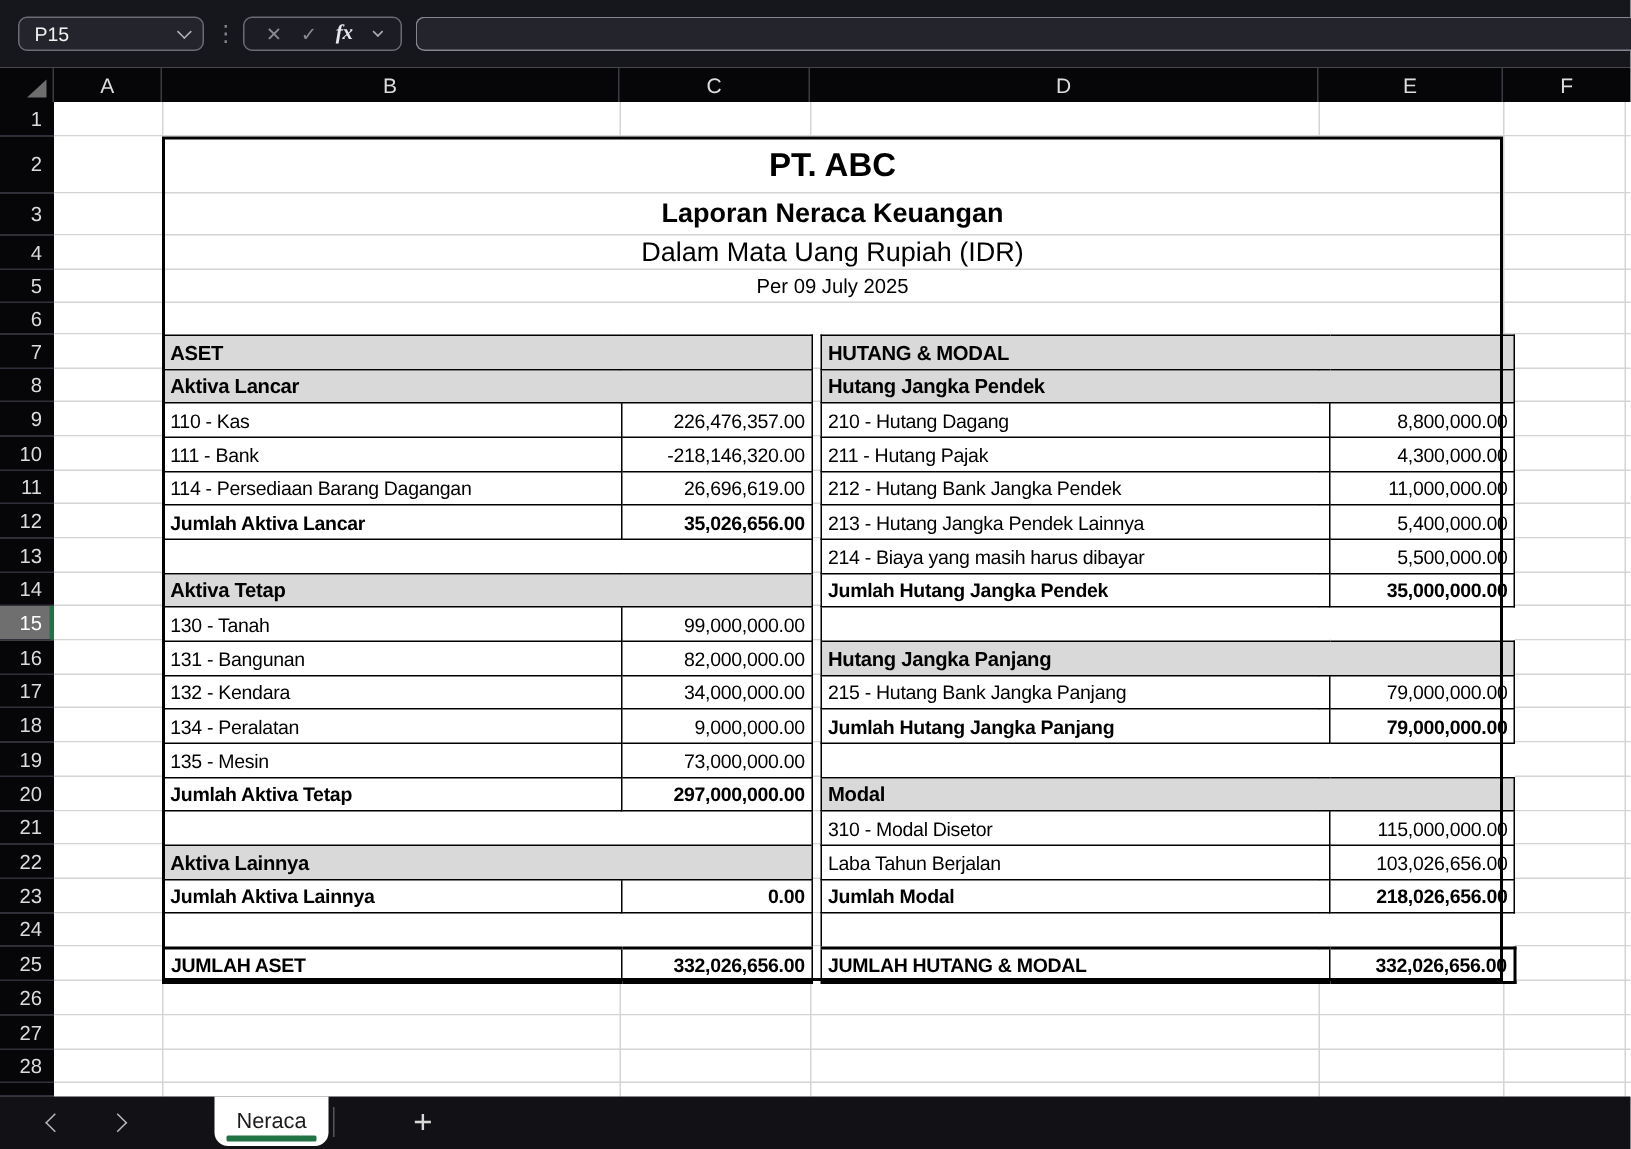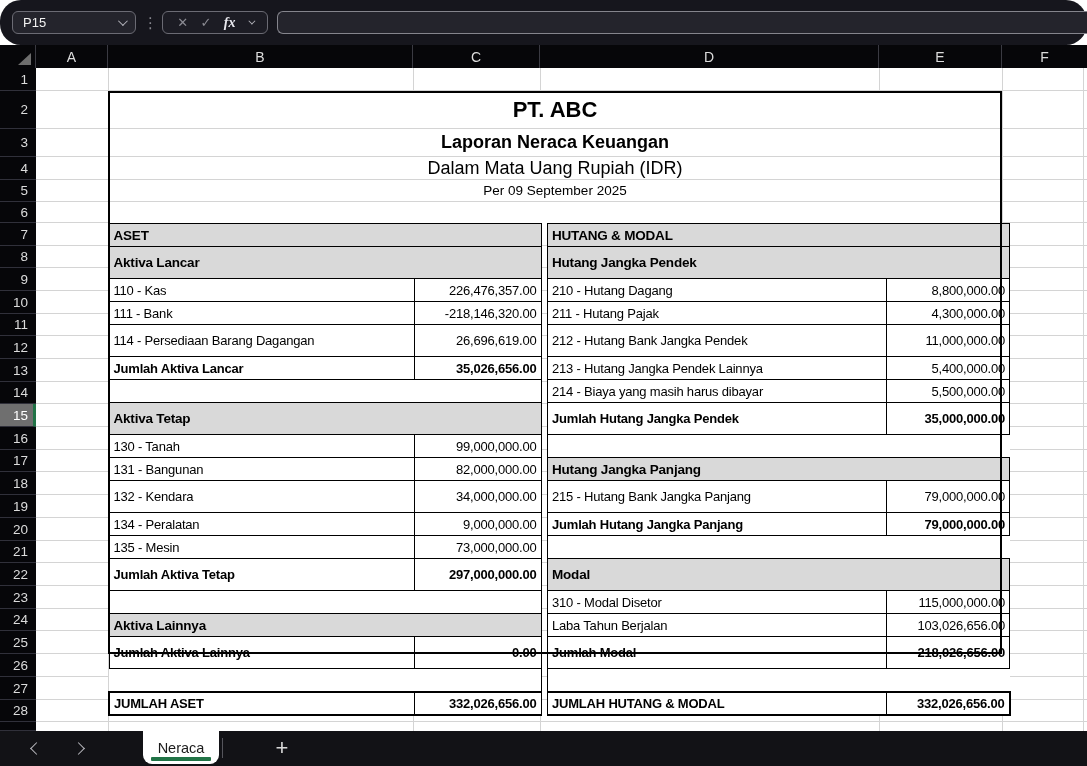--- a/index.html
+++ b/index.html
@@ -1,21 +1,21 @@
 <!DOCTYPE html>
 <html><head>
 <meta charset="utf-8">
 <style>
   * { box-sizing: border-box; margin: 0; padding: 0; }
   html,body { width:1087px; height:766px; overflow:hidden; background:#fff;
     font-family:"Liberation Sans","DejaVu Sans",sans-serif; }
 
   
   .topbar { position:absolute; left:0; top:0; width:1087px; height:45px;
-    background:#16161d; z-index:9; display:flex; align-items:center;border-radius:21px; }
+    background:#16161d; z-index:9; display:flex; align-items:center; }
   .namebox { position:absolute; left:12px; top:11px; width:124px; height:23px;
     background:#24242c; border:1px solid #6b6b74; border-radius:6px;
     display:flex; align-items:center; justify-content:space-between;
     padding:0 10px; color:#f2f2f2; font-size:13px; }
   .dots { position:absolute; left:143px; top:10px; width:12px; height:26px;
     color:#86868e; font-size:15px; line-height:26px; text-align:center; }
   .fxgroup { position:absolute; left:162px; top:11px; width:106px; height:23px;
     background:#1c1c24; border:1px solid #6b6b74; border-radius:6px;
     display:flex; align-items:center; justify-content:space-around; padding:0 8px; }
   .fxbtn { color:#8b8b93; font-size:13px; line-height:1; cursor:default; }
@@ -68,21 +68,21 @@
   .t1 { height:38px; font-size:22px; font-weight:bold; }
   .t2 { height:28px; font-size:18px; font-weight:bold; }
   .t3 { height:23px; font-size:18px; }
   .t4 { height:22px; font-size:13.5px; }
   .t5 { height:21px; border-bottom:none; }
 
   table.rpt { position:absolute; top:223px; border-collapse:collapse;
     table-layout:fixed; z-index:3; font-size:13px; color:#000; letter-spacing:-0.2px; }
   table.rpt td { height:23px; padding:0 4px; white-space:nowrap; overflow:hidden;
     background:#fff; vertical-align:middle; }
-  table.rpt tr.h22 td { height:32px; }
+  table.rpt tr.h22 td { height:22px; }
   #tblL { left:108px; width:432px; }
   #tblR { left:547px; width:462px;padding-left:45px; }
   td.val { text-align:right; }
   tr.item td, tr.total td { border:1px solid #000; }
   tr.total td { font-weight:bold; }
   tr.section td { border:1px solid #000; background:#d9d9d9; font-weight:bold;
     font-size:13.5px; }
   tr.empty td { border:none; }
   #tblL td:last-child { border-right:1px solid #000; }
   #tblR td:first-child { border-left:1px solid #000; }
@@ -262,21 +262,21 @@
 <div class="vline" style="left:413px"></div>
 <div class="vline" style="left:540px"></div>
 <div class="vline" style="left:879px"></div>
 <div class="vline" style="left:1002px"></div>
 <div class="vline" style="left:1083px"></div>
 
 <div class="titleblock">
   <div class="t-row t1">PT. ABC</div>
   <div class="t-row t2">Laporan Neraca Keuangan</div>
   <div class="t-row t3">Dalam Mata Uang Rupiah (IDR)</div>
-  <div class="t-row t4">Per 09 September 2025</div>
+  <div class="t-row t4">Per 09 July 2025</div>
   <div class="t-row t5"></div>
 </div>
 
 <table class="rpt" id="tblL">
   <colgroup>
       <col style="width:305px">
       <col style="width:127px">
     </colgroup>
   <tbody>
       <tr class="section">

